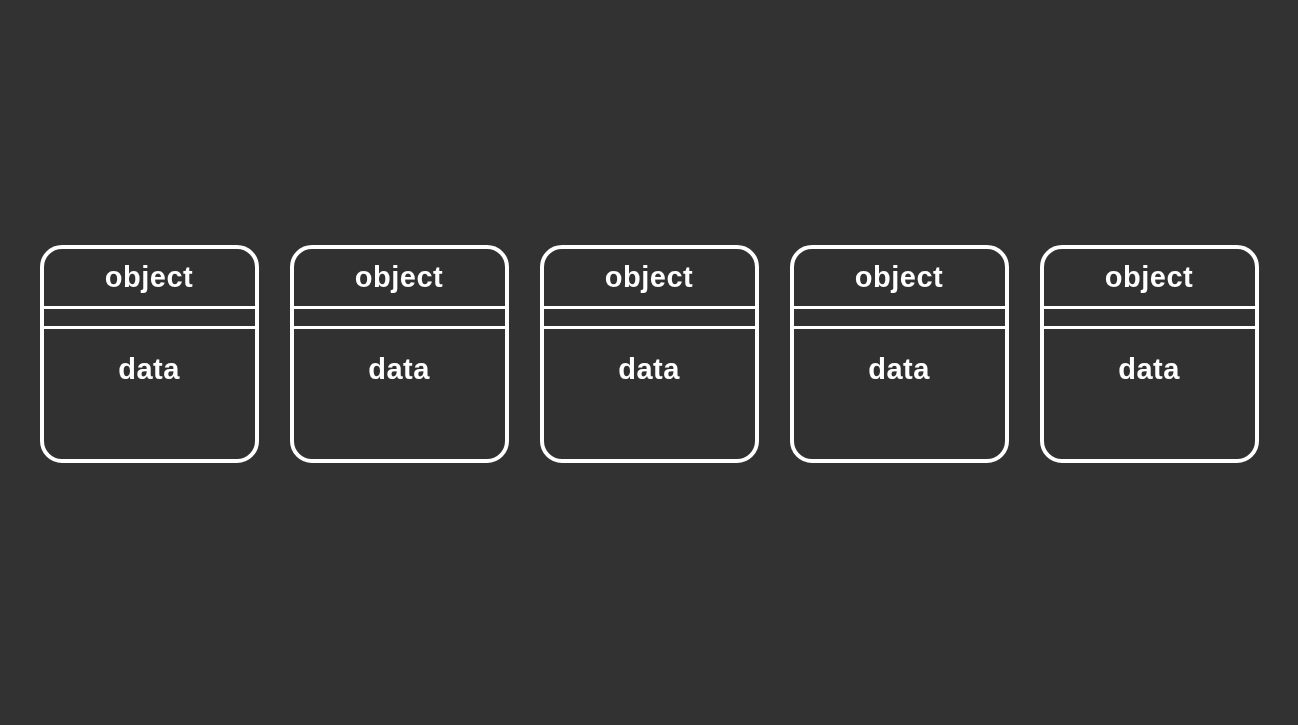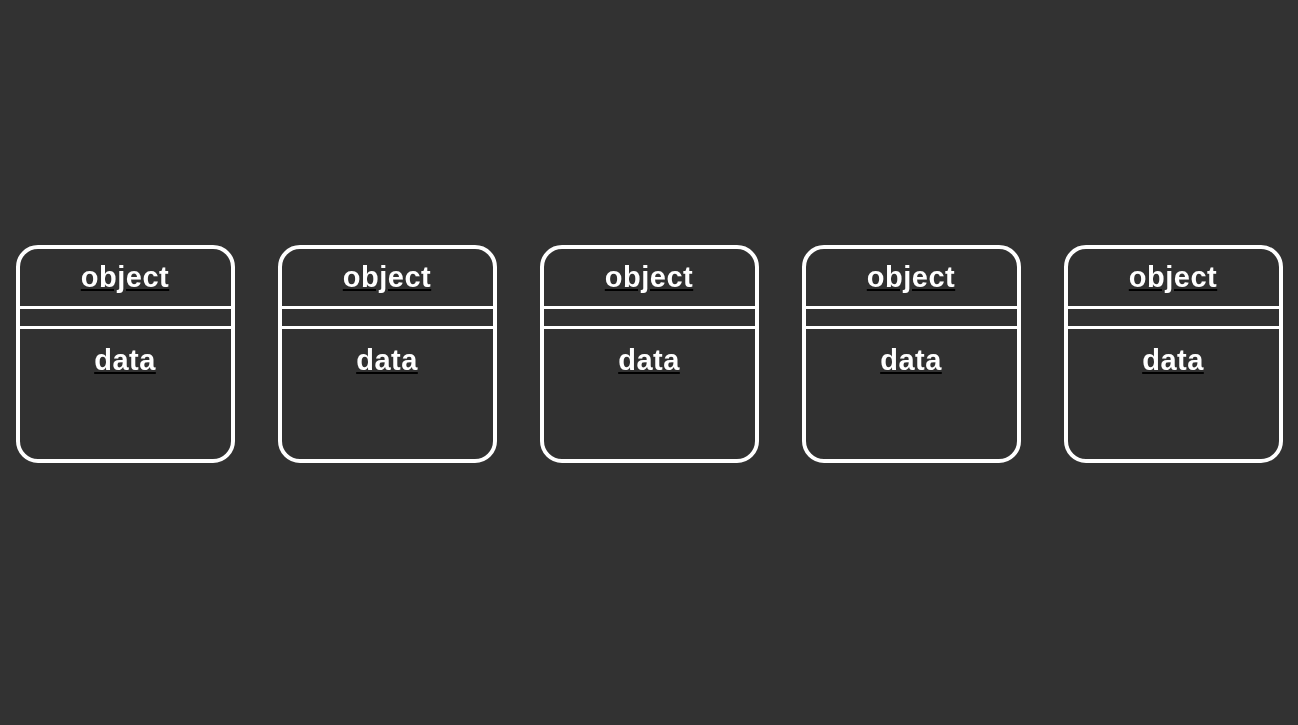--- a/index.html
+++ b/index.html
@@ -18,22 +18,21 @@
     width: 1298px;
     height: 725px;
   }
   .card-row {
     position: absolute;
     top: 245px;
     left: 0;
     width: 100%;
     display: flex;
     justify-content: center;
-    gap: 43px;
-    text-decoration: underline;
+    gap: 31px;
   }
   .object-card {
     box-sizing: border-box;
     width: 219px;
     height: 218px;
     border: 4px solid #ffffff;
     border-radius: 22px;
     background: #313131;
     display: flex;
     flex-direction: column;
@@ -51,21 +50,21 @@
   .card-divider {
     height: 17px;
     border-top: 3px solid #ffffff;
     border-bottom: 3px solid #ffffff;
   }
   .card-body {
     flex: 1;
     display: flex;
     justify-content: center;
     align-items: flex-start;
-    padding-top: 15px;
+    padding-top: 24px;
     font-size: 29px;
     font-weight: bold;
     letter-spacing: 0.5px;
   }
 </style>
 </head>
 <body>
 
 <div class="canvas">
   <div class="card-row">

